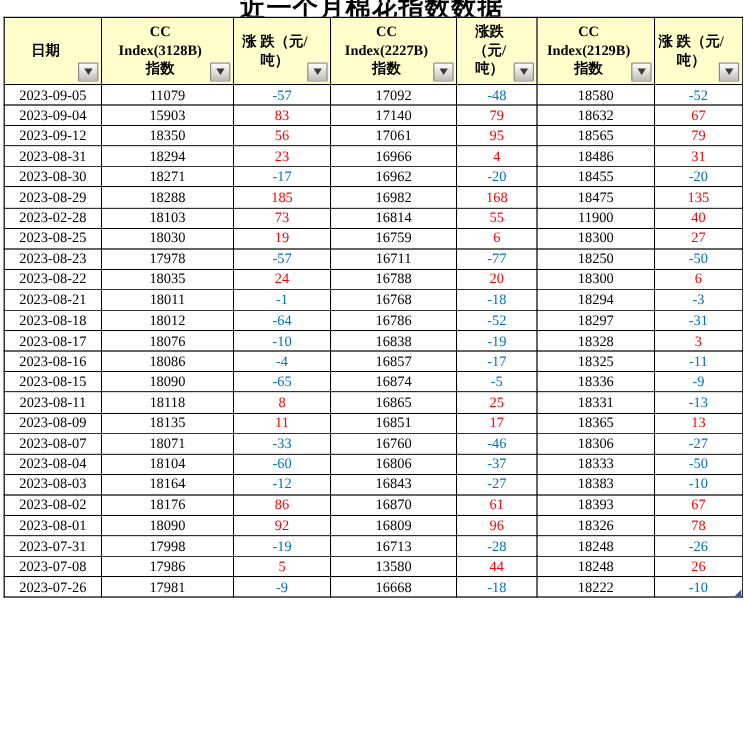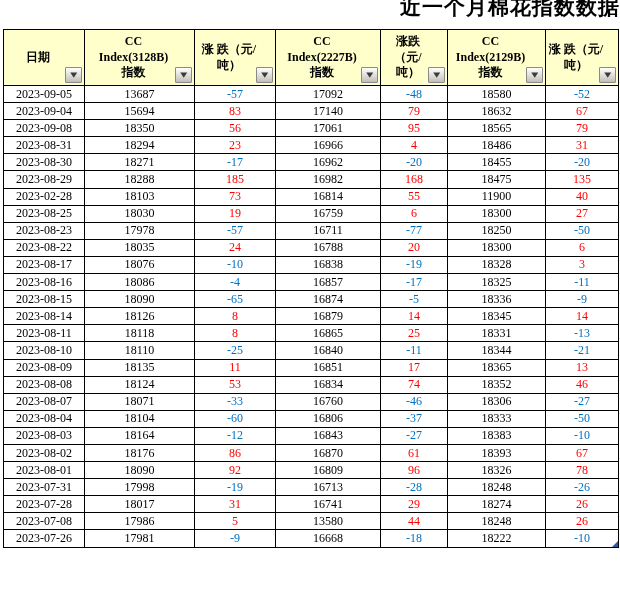--- a/index.html
+++ b/index.html
@@ -5,21 +5,21 @@
   :root{
     --header-bg:#FFFFCC;
     --up:#FE0000;
     --down:#0070C0;
     --grid:#000000;
     --handle:#2F55A4;
   }
   *{box-sizing:border-box;margin:0;padding:0;}
   html,body{width:620px;height:616px;overflow:hidden;background:#fff;
     font-family:"Liberation Serif","DejaVu Serif",serif;}
-  .title-wrap{height:29px;overflow:hidden;text-align:right;}
+  .title-wrap{height:14px;overflow:hidden;text-align:center;}
   .title{display:inline-block;font-size:21px;font-weight:bold;color:#000;
     letter-spacing:1px;margin-top:-5px;line-height:22px;}
   table{margin-left:3px;width:615px;border-collapse:collapse;table-layout:fixed;}
   col.c0{width:81px;} col.c1{width:110px;} col.c2{width:81px;}
   col.c3{width:105px;} col.c4{width:67px;} col.c5{width:98px;} col.c6{width:73px;}
   th,td{border:1px solid var(--grid);text-align:center;vertical-align:middle;
     overflow:hidden;padding:0;}
   thead th{height:56px;background:var(--header-bg);font-weight:bold;font-size:12px;
     line-height:1.3;white-space:pre-line;position:relative;padding:2px 14px 2px 2px;}
   thead th .hdr-text{display:inline-block;}
@@ -68,38 +68,38 @@
         <th><span class="hdr-text">CC
 Index(2129B)
 指数</span><span class="filter-btn"><span class="filter-arrow">▼</span></span></th>
         <th><span class="hdr-text">涨 跌（元/
 吨）</span><span class="filter-btn"><span class="filter-arrow">▼</span></span></th>
       </tr>
   </thead>
   <tbody id="tbody">
       <tr>
         <td>2023-09-05</td>
-        <td>13687</td>
+        <td>11079</td>
         <td class="down">-57</td>
         <td>17092</td>
         <td class="down">-48</td>
         <td>18580</td>
         <td class="down">-52</td>
       </tr>
       <tr>
         <td>2023-09-04</td>
-        <td>15694</td>
+        <td>15903</td>
         <td class="up">83</td>
         <td>17140</td>
         <td class="up">79</td>
         <td>18632</td>
         <td class="up">67</td>
       </tr>
       <tr>
-        <td>2023-09-08</td>
+        <td>2023-09-12</td>
         <td>18350</td>
         <td class="up">56</td>
         <td>17061</td>
         <td class="up">95</td>
         <td>18565</td>
         <td class="up">79</td>
       </tr>
       <tr>
         <td>2023-08-31</td>
         <td>18294</td>
@@ -157,20 +157,38 @@
       <tr>
         <td>2023-08-22</td>
         <td>18035</td>
         <td class="up">24</td>
         <td>16788</td>
         <td class="up">20</td>
         <td>18300</td>
         <td class="up">6</td>
       </tr>
       <tr>
+        <td>2023-08-21</td>
+        <td>18011</td>
+        <td class="down">-1</td>
+        <td>16768</td>
+        <td class="down">-18</td>
+        <td>18294</td>
+        <td class="down">-3</td>
+      </tr>
+      <tr>
+        <td>2023-08-18</td>
+        <td>18012</td>
+        <td class="down">-64</td>
+        <td>16786</td>
+        <td class="down">-52</td>
+        <td>18297</td>
+        <td class="down">-31</td>
+      </tr>
+      <tr>
         <td>2023-08-17</td>
         <td>18076</td>
         <td class="down">-10</td>
         <td>16838</td>
         <td class="down">-19</td>
         <td>18328</td>
         <td class="up">3</td>
       </tr>
       <tr>
         <td>2023-08-16</td>
@@ -184,65 +202,38 @@
       <tr>
         <td>2023-08-15</td>
         <td>18090</td>
         <td class="down">-65</td>
         <td>16874</td>
         <td class="down">-5</td>
         <td>18336</td>
         <td class="down">-9</td>
       </tr>
       <tr>
-        <td>2023-08-14</td>
-        <td>18126</td>
-        <td class="up">8</td>
-        <td>16879</td>
-        <td class="up">14</td>
-        <td>18345</td>
-        <td class="up">14</td>
-      </tr>
-      <tr>
         <td>2023-08-11</td>
         <td>18118</td>
         <td class="up">8</td>
         <td>16865</td>
         <td class="up">25</td>
         <td>18331</td>
         <td class="down">-13</td>
       </tr>
       <tr>
-        <td>2023-08-10</td>
-        <td>18110</td>
-        <td class="down">-25</td>
-        <td>16840</td>
-        <td class="down">-11</td>
-        <td>18344</td>
-        <td class="down">-21</td>
-      </tr>
-      <tr>
         <td>2023-08-09</td>
         <td>18135</td>
         <td class="up">11</td>
         <td>16851</td>
         <td class="up">17</td>
         <td>18365</td>
         <td class="up">13</td>
       </tr>
       <tr>
-        <td>2023-08-08</td>
-        <td>18124</td>
-        <td class="up">53</td>
-        <td>16834</td>
-        <td class="up">74</td>
-        <td>18352</td>
-        <td class="up">46</td>
-      </tr>
-      <tr>
         <td>2023-08-07</td>
         <td>18071</td>
         <td class="down">-33</td>
         <td>16760</td>
         <td class="down">-46</td>
         <td>18306</td>
         <td class="down">-27</td>
       </tr>
       <tr>
         <td>2023-08-04</td>
@@ -283,29 +274,20 @@
       <tr>
         <td>2023-07-31</td>
         <td>17998</td>
         <td class="down">-19</td>
         <td>16713</td>
         <td class="down">-28</td>
         <td>18248</td>
         <td class="down">-26</td>
       </tr>
       <tr>
-        <td>2023-07-28</td>
-        <td>18017</td>
-        <td class="up">31</td>
-        <td>16741</td>
-        <td class="up">29</td>
-        <td>18274</td>
-        <td class="up">26</td>
-      </tr>
-      <tr>
         <td>2023-07-08</td>
         <td>17986</td>
         <td class="up">5</td>
         <td>13580</td>
         <td class="up">44</td>
         <td>18248</td>
         <td class="up">26</td>
       </tr>
       <tr>
         <td>2023-07-26</td>

